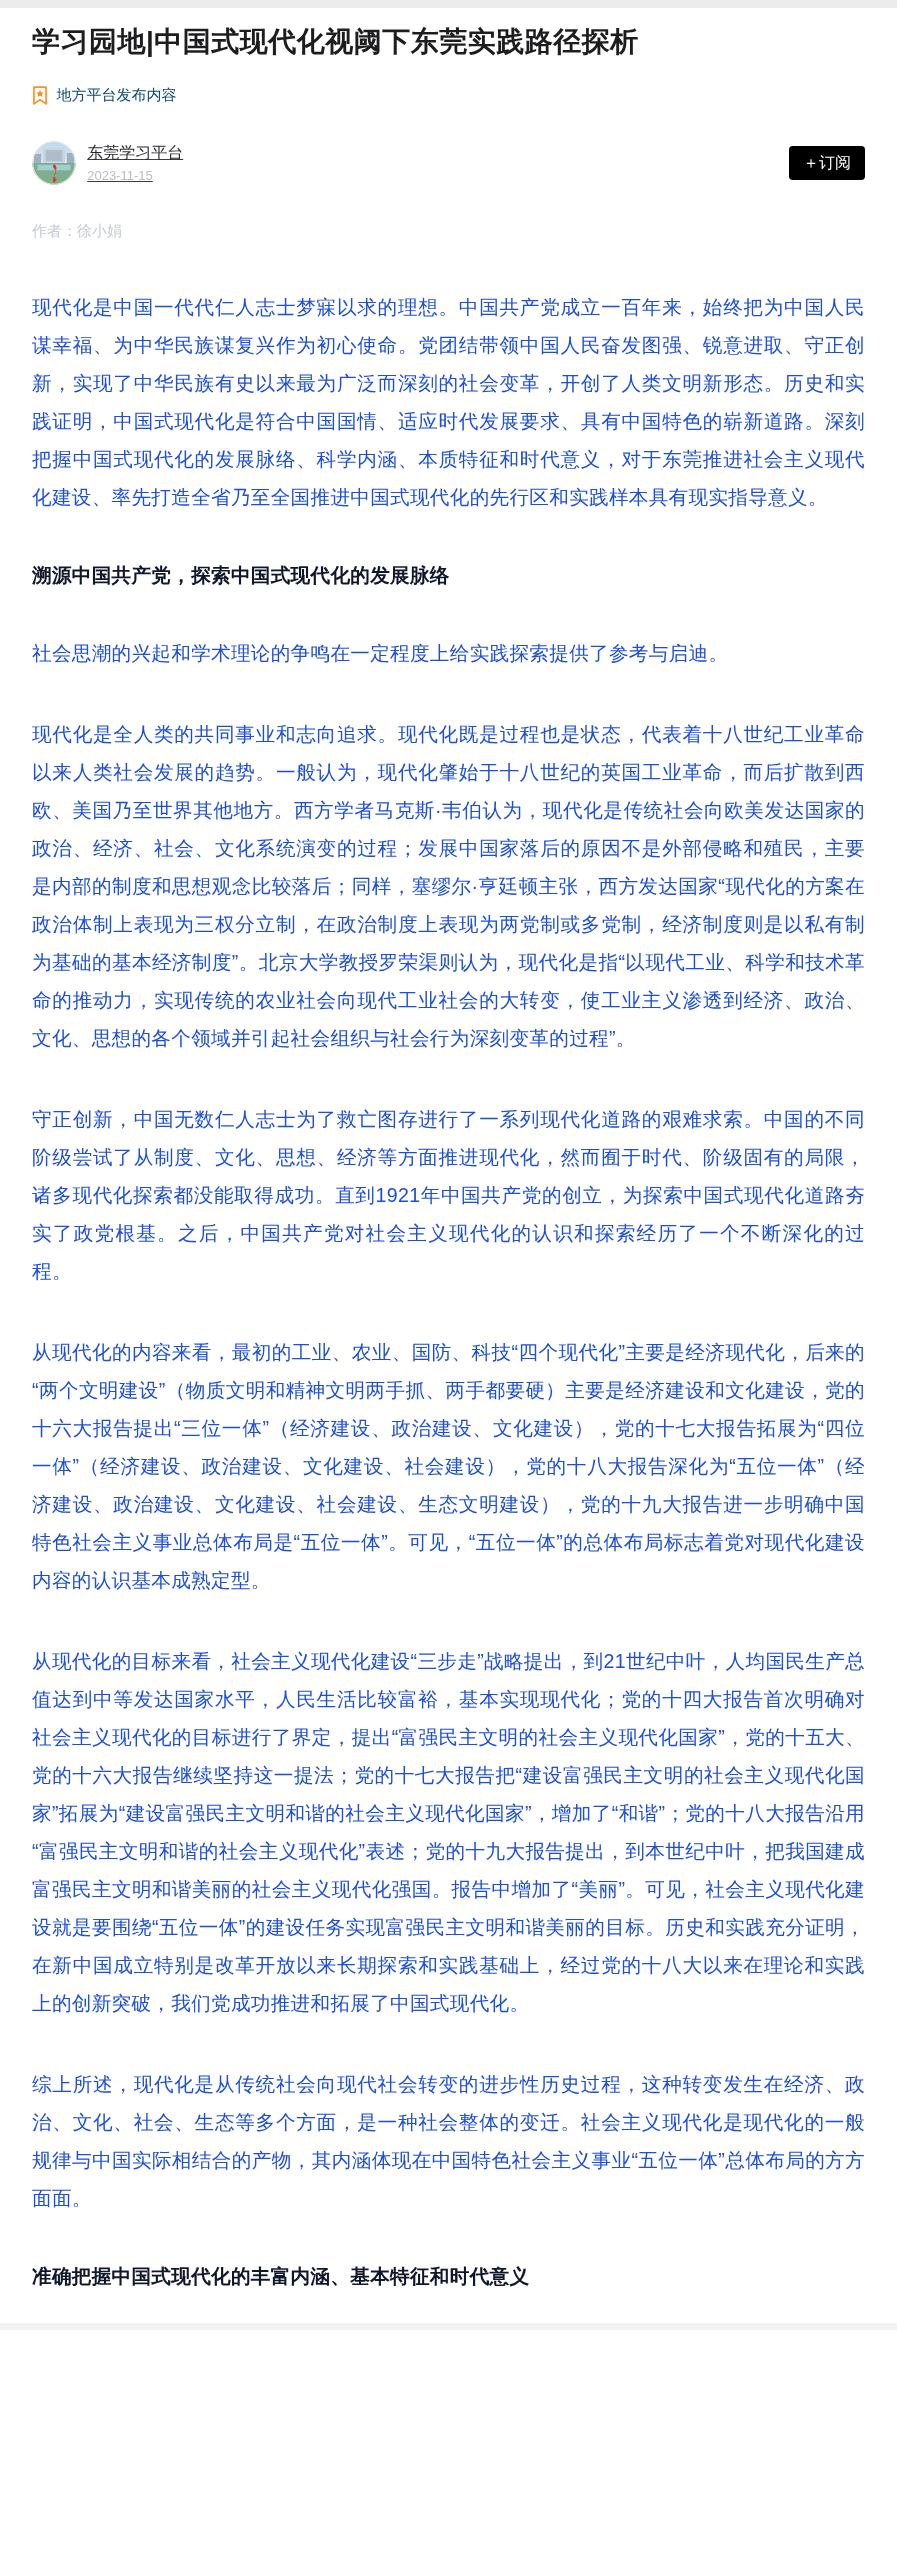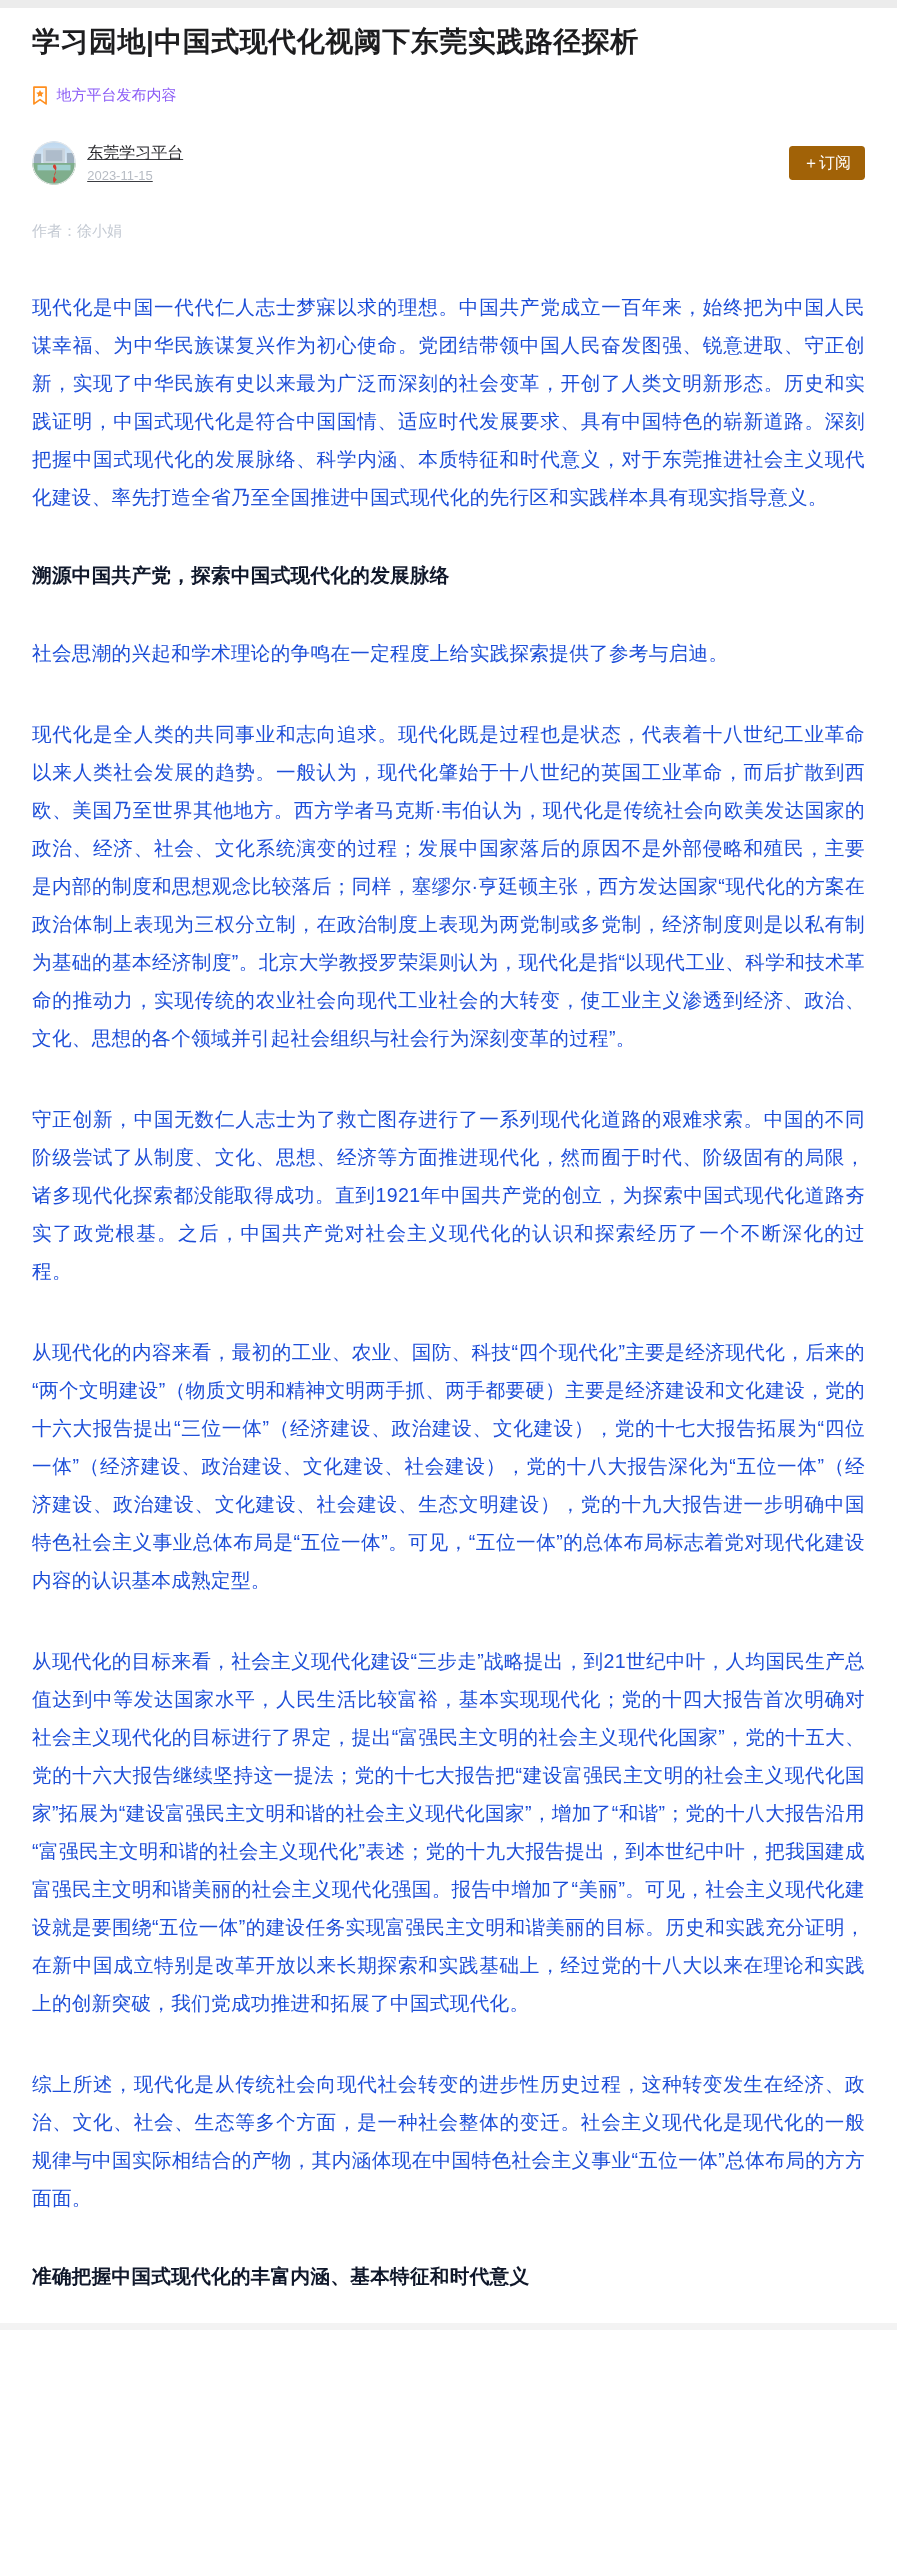--- a/index.html
+++ b/index.html
@@ -20,36 +20,36 @@
     margin:13px 0 0 0;
     letter-spacing:0.5px;
   }
   .tag-row{
     display:flex;
     align-items:center;
     gap:8.4px;
     margin-top:24px;
   }
   .tag-row .icon{display:inline-flex;flex:0 0 auto;}
-  .tag-label{font-size:15px;color:#8b5cf6;text-align:center;}
+  .tag-label{font-size:15px;color:#0c4a6e;text-align:center;}
   .author-row{
     display:flex;
     align-items:center;
     margin-top:36px;
   }
   .avatar{
     width:44px;height:44px;border-radius:50%;
     overflow:hidden;flex:0 0 auto;cursor:pointer;
     display:block;
   }
   .pub-meta{margin-left:11.2px;flex:1 1 auto;min-width:0;text-decoration:underline;}
   .pub-name{font-size:16px;color:#2a2a2e;cursor:pointer;}
   .pub-date{font-size:13px;color:#b7bcc4;margin-top:4.7px;}
   .subscribe-btn{
-    background:#a16207;
+    background:#000000;
     color:#ffffff;
     font-size:16px;
     font-family:"Liberation Sans", sans-serif;
     border:none;
     border-radius:3.7px;
     padding:7.5px 14px;
     line-height:18.7px;
     cursor:pointer;
     flex:0 0 auto;
   }

